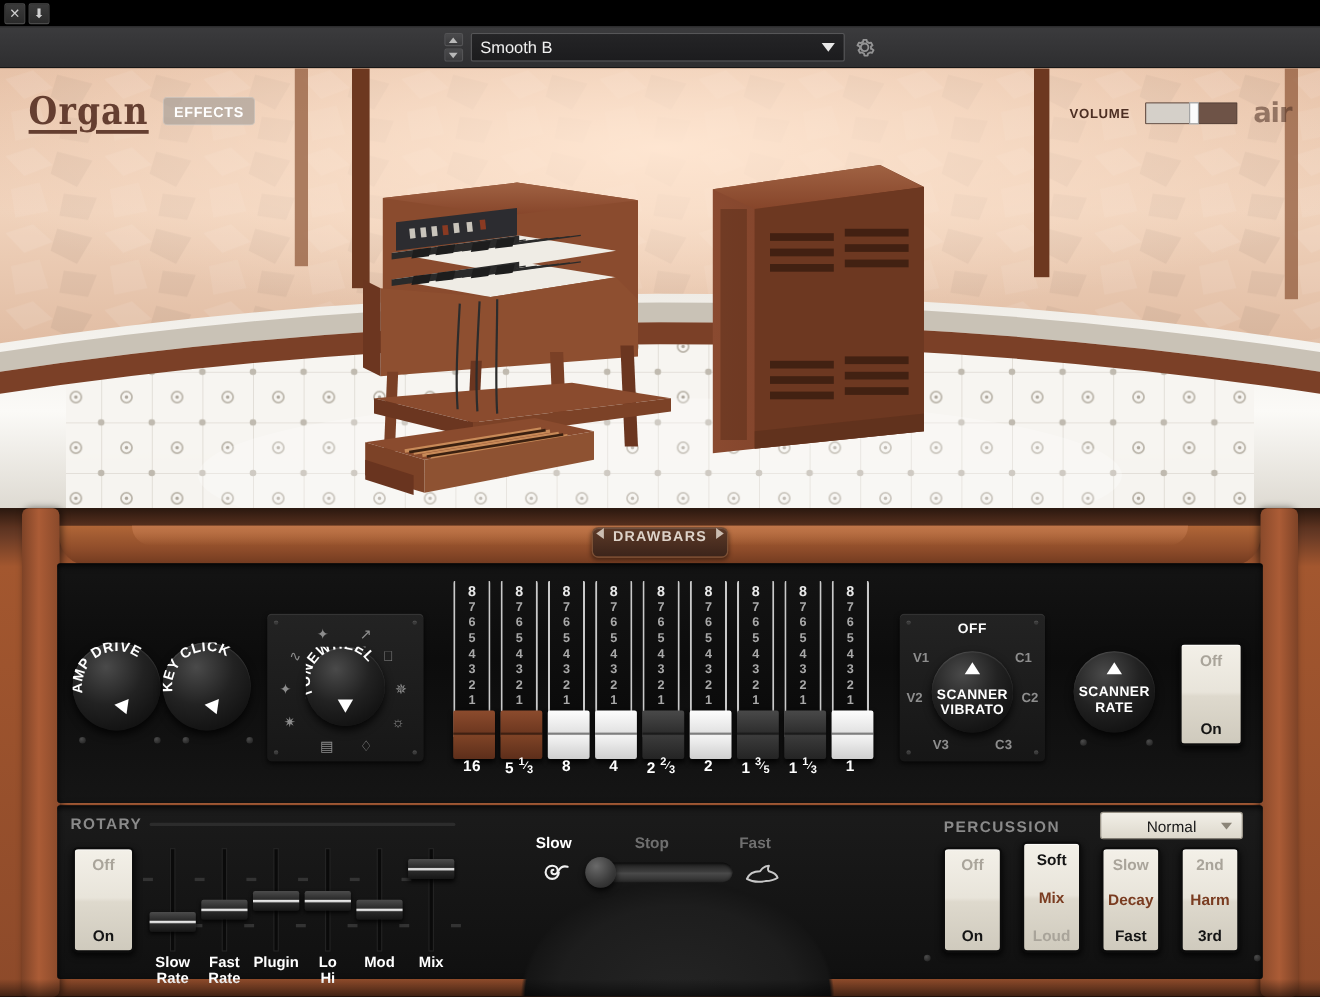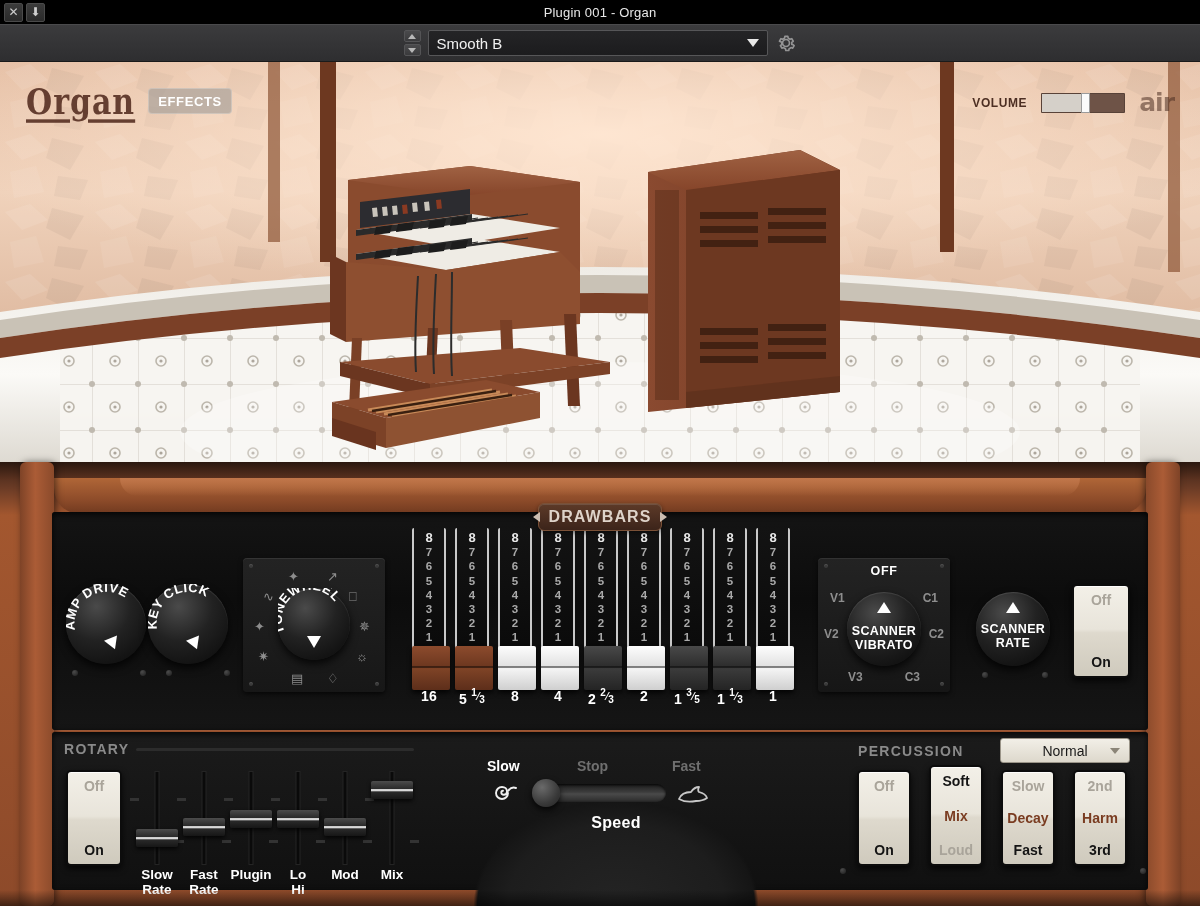--- a/index.html
+++ b/index.html
@@ -119,24 +119,23 @@
     border-radius: 0 0 40px 40px;
   }
 
   
   .drawbars-tab {
     position: absolute; left: 50%; top: 479px; transform: translateX(-50%);
     width: 124px; height: 28px; border-radius: 6px;
     background: linear-gradient(180deg,#5d3a28,#3c241a);
     border: 1px solid #7b5137;
     box-shadow: inset 0 1px 0 rgba(255,255,255,.12), 0 2px 4px rgba(0,0,0,.45);
-    display: flex; align-items: center; justify-content: center; gap: 8px;
-    color: #ded3c9; font-size: 16px; font-weight: bold; letter-spacing: 1.1px;
+    display: flex; justify-content: center; gap: 8px;
+    color: #ded3c9; font-size: 13px; font-weight: bold; letter-spacing: 1.1px;
     z-index: 6;
-    margin-top: 24px;
   }
   .tab-arrow-l { width:0;height:0;border-top:5px solid transparent;border-bottom:5px solid transparent;border-right:7px solid #cbbdb1; }
   .tab-arrow-r { width:0;height:0;border-top:5px solid transparent;border-bottom:5px solid transparent;border-left:7px solid #cbbdb1; }
 
   
   .console-upper {
     position: absolute; left: 52px; top: 512px; width: 1096px; height: 218px;
     background: linear-gradient(180deg,#141414,#0c0c0c 40%,#151515);
     border-radius: 3px;
     box-shadow: inset 0 2px 6px rgba(0,0,0,.9), 0 1px 0 rgba(255,255,255,.05);
@@ -320,21 +319,20 @@
 </head>
 <body>
 
 <div id="app">
 
   <div class="titlebar">
     <div class="win-btns">
       <div class="win-btn">✕</div>
       <div class="win-btn">⬇</div>
     </div>
-    <div class="titlebar-title">Plugin 001 - Organ</div>
   </div>
 
   <div class="presetbar">
     <div class="spinner">
       <div class="spin-btn">
           <span class="tri-up"></span>
         </div>
       <div class="spin-btn">
           <span class="tri-dn"></span>
         </div>
@@ -885,21 +883,20 @@
   <svg class="speed-icon" style="left:492px; top:780px; width:28px; height:26px; z-index:6;" viewBox="0 0 28 26">
     <path d="M16 13a6 6 0 1 1-6-6c3 0 5 2 5 4.4 0 2-1.5 3.4-3.2 3.4-1.4 0-2.5-1-2.5-2.2 0-1 .8-1.8 1.7-1.8" fill="none" stroke="#f0f0f0" stroke-width="1.9" stroke-linecap="round"></path>
     <path d="M16 11c2-3 5-4 8-3" fill="none" stroke="#f0f0f0" stroke-width="1.9" stroke-linecap="round"></path>
   </svg>
   <svg class="speed-icon" style="left:676px; top:782px; width:32px; height:24px; z-index:6;" viewBox="0 0 32 24">
     <path d="M3 17c2-5 7-7 12-7 2-3 5-5 8-5-1 2-1 4 0 5 4 1 7 3 8 6-3 2-7 3-11 3-5 1-12 1-17-2z" fill="none" stroke="#c8c8c8" stroke-width="1.8" stroke-linejoin="round"></path>
   </svg>
 
   <div class="speed-slider" style="z-index:6;"></div>
   <div class="speed-handle" id="speedHandle" style="z-index: 7; left: 532px;"></div>
-  <div class="speed-text" style="z-index:6;">Speed</div>
 
   <div class="sec-head" style="left:858px; top:743px; z-index:5;">PERCUSSION</div>
   <div class="perc-select" style="z-index:6;">
     <span>Normal</span>
     <span class="perc-caret"></span>
   </div>
 
   <div class="rocker" style="left:857px; top:770px; width:54px; height:96px; z-index:5;">
     <span class="rk-txt rk-off">Off</span>
     <span class="rk-txt rk-on">On</span>

